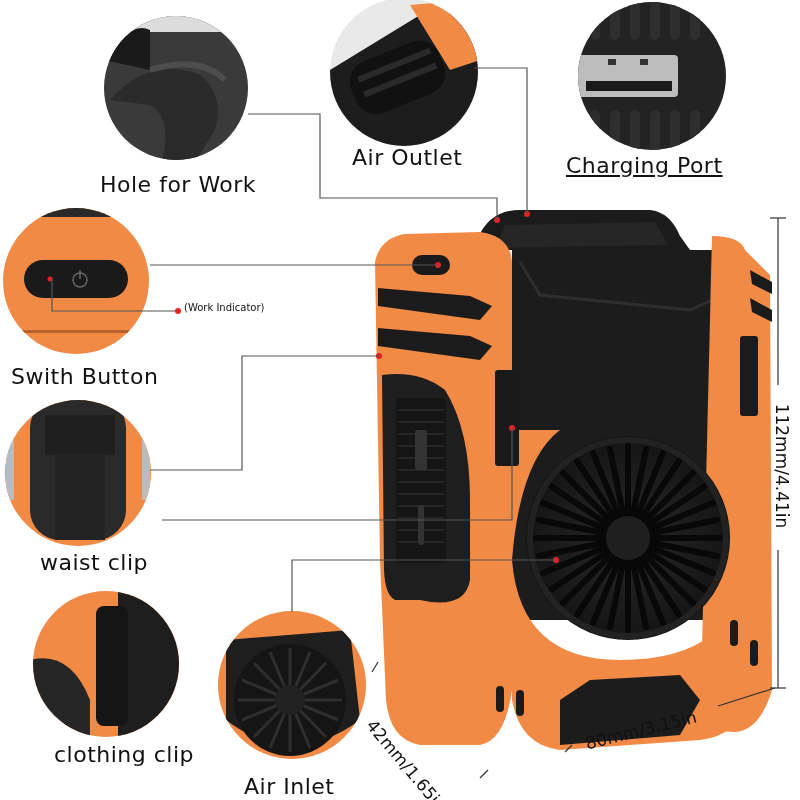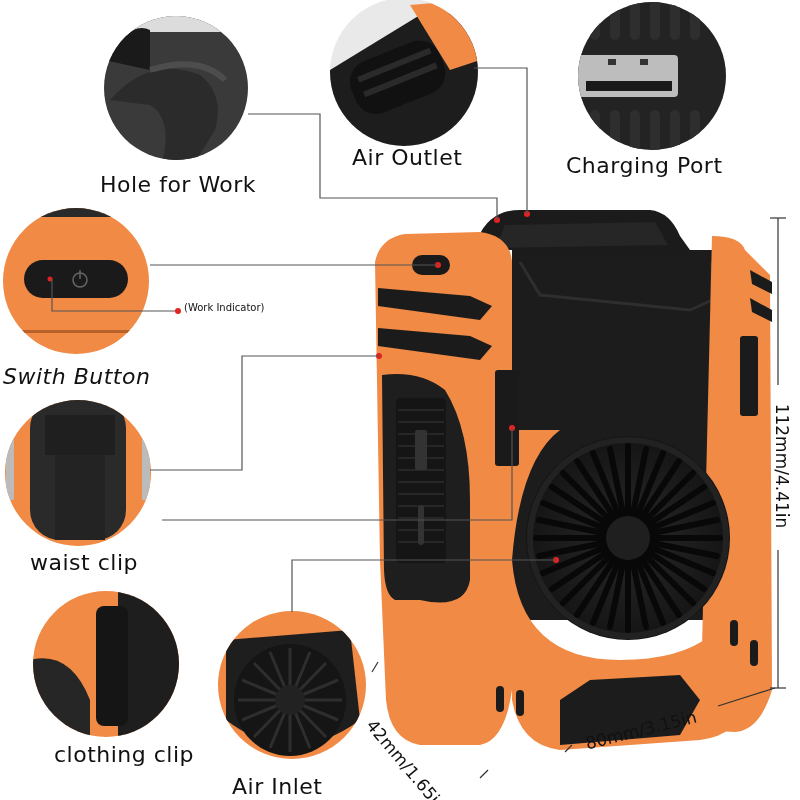--- a/index.html
+++ b/index.html
@@ -246,22 +246,22 @@
     <line x1="770" y1="688" x2="786" y2="688"></line>
     <line x1="718" y1="706" x2="775" y2="688"></line>
     <line x1="572" y1="745" x2="565" y2="752"></line>
     <line x1="378" y1="662" x2="372" y2="672"></line>
     <line x1="480" y1="778" x2="488" y2="770"></line>
   </g>
 </svg>
 
 <div class="lbl" style="left:100px;top:172px;">Hole for Work</div>
 <div class="lbl" style="left:352px;top:145px;">Air Outlet</div>
-<div class="lbl" style="left:566px;top:153px;">Charging Port</div>
-<div class="lbl" style="left:3px;top:364px;font-style:italic;">Swith Button</div>
+<div class="lbl" style="left:566px;top:153px;text-decoration:underline;">Charging Port</div>
+<div class="lbl" style="left:11px;top:364px;">Swith Button</div>
 <div class="small" style="left:184px;top:302px;">(Work Indicator)</div>
-<div class="lbl" style="left:30px;top:550px;">waist clip</div>
+<div class="lbl" style="left:40px;top:550px;">waist clip</div>
 <div class="lbl" style="left:54px;top:742px;">clothing clip</div>
-<div class="lbl" style="left:232px;top:774px;">Air Inlet</div>
+<div class="lbl" style="left:244px;top:774px;">Air Inlet</div>
 
 <div class="dim" style="left:712px;top:456px;transform:rotate(90deg);transform-origin:center;width:140px;text-align:center;">112mm/4.41in</div>
 <div class="dim" style="left:584px;top:720px;transform:rotate(-14deg);">80mm/3.15in</div>
 <div class="dim" style="left:370px;top:712px;transform:rotate(50deg);transform-origin:left center;">42mm/1.65in</div>
 
 </body></html>

